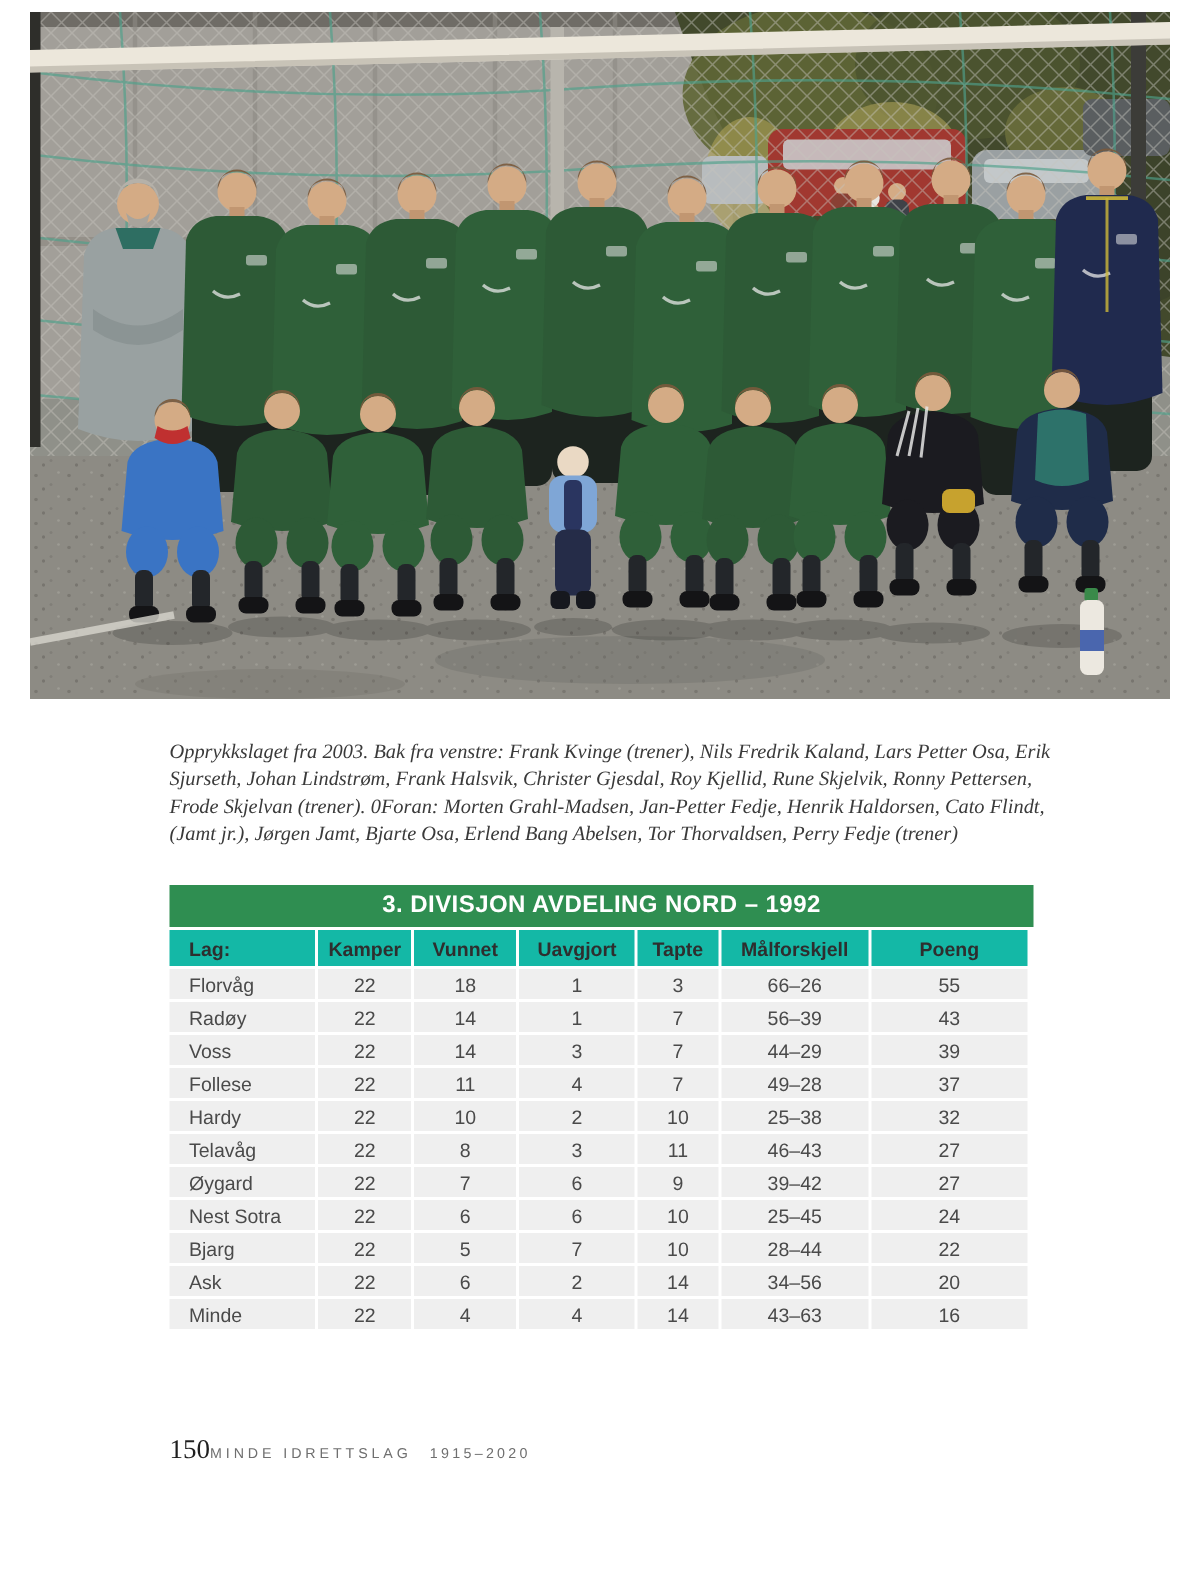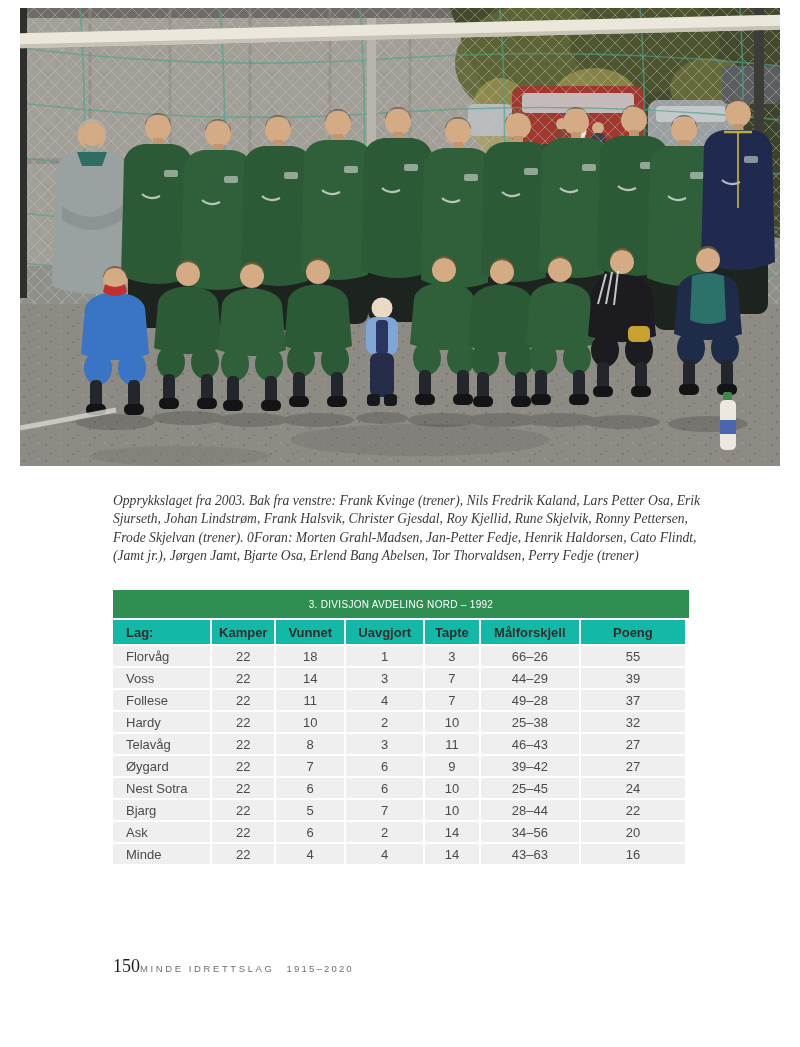--- a/index.html
+++ b/index.html
@@ -21,21 +21,21 @@
   .caption {
     position:absolute; left:113px; top:478px; width:600px;
     font-family:"Liberation Serif", serif; font-style:italic;
     font-size:13.6px; line-height:18.4px; color:#3a3a3a;margin-top:14px;
   }
 
   
   .standings { position:absolute; left:113px; top:590px; width:576px; }
   .standings-title {
     height:28px; background:#2f8e51; color:#ffffff;
-    font-weight:normal; font-size:10px; letter-spacing:.3px;
+    font-weight:bold; font-size:16px; letter-spacing:.3px;
     display:flex; align-items:center; justify-content:center;
   }
   table.standings-table {
     width:576px; border-collapse:separate; border-spacing:2px;
     margin-left:-2px; margin-top:0; table-layout:fixed;
   }
   table.standings-table th {
     background:#14b8a6; color:#2e2e2e; font-weight:bold; font-size:13px;
     height:24px; text-align:center; padding:1px 0;
   }
@@ -284,20 +284,29 @@
     <tr>
         <td>Florvåg</td>
         <td>22</td>
         <td>18</td>
         <td>1</td>
         <td>3</td>
         <td>66–26</td>
         <td>55</td>
       </tr>
         <tr>
+        <td>Radøy</td>
+        <td>22</td>
+        <td>14</td>
+        <td>1</td>
+        <td>7</td>
+        <td>56–39</td>
+        <td>43</td>
+      </tr>
+        <tr>
         <td>Voss</td>
         <td>22</td>
         <td>14</td>
         <td>3</td>
         <td>7</td>
         <td>44–29</td>
         <td>39</td>
       </tr>
         <tr>
         <td>Follese</td>

